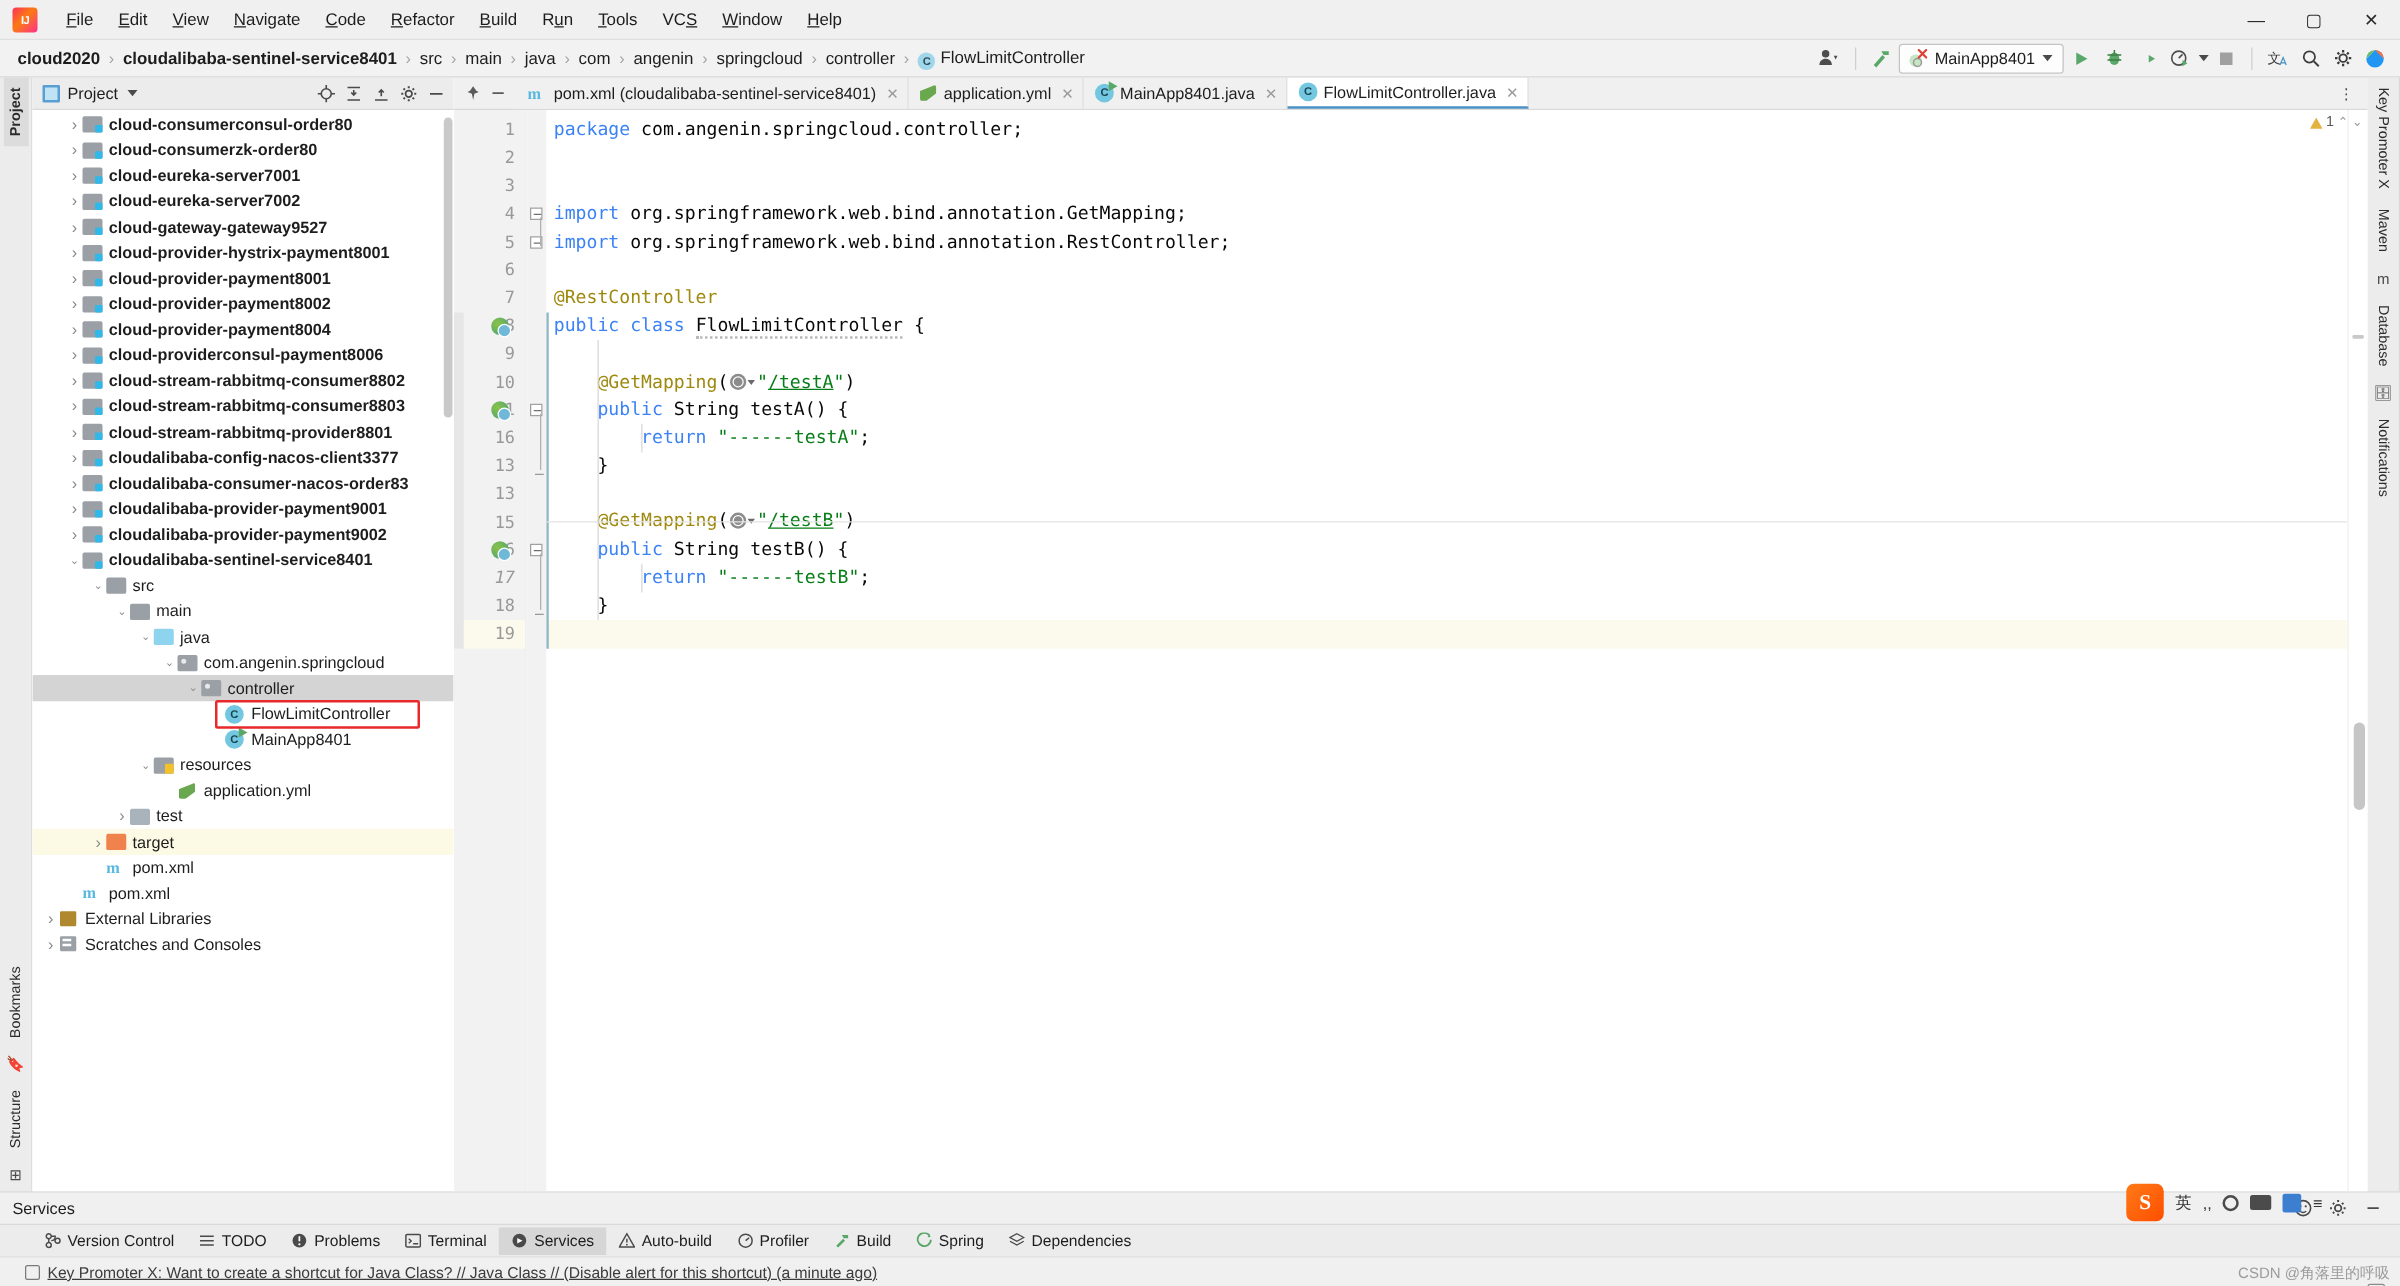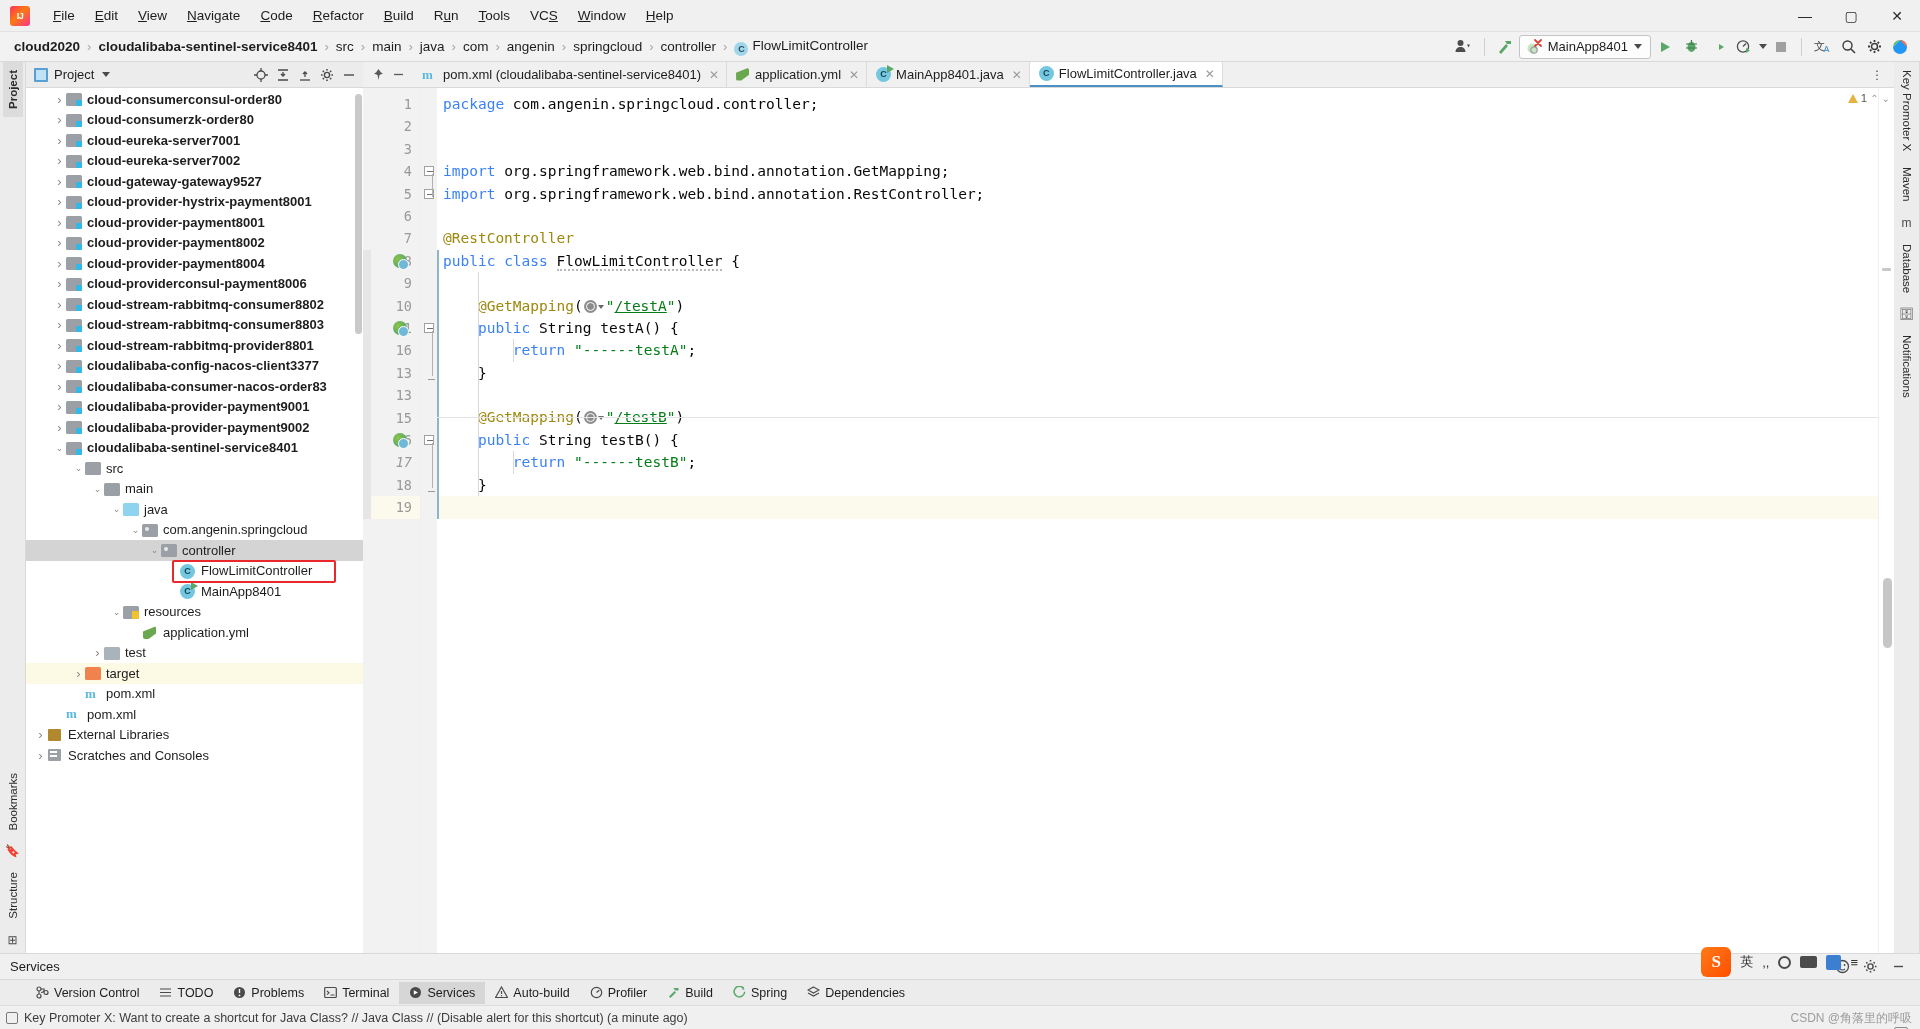--- a/index.html
+++ b/index.html
@@ -241,21 +241,21 @@
   }
   .twbtn {
     display:flex; align-items:center; gap:5px; padding:3px 10px;
     font-size:12.5px; color:#1d1d1d; height:22px;
   }
   .twbtn.active { background:#d6d6d6; }
 
   
   .statusbar {
     height:24px; display:flex; align-items:center; background:#f0f0f0;
-    border-top:1px solid #dedede; padding-left:6px; flex:0 0 24px; font-size:12.5px; color:#3c3c3c;
+    border-top:1px solid #dedede; padding-left:20px; flex:0 0 24px; font-size:12.5px; color:#3c3c3c;text-decoration:underline;
   }
   .status-right { margin-left:auto; display:flex; align-items:center; gap:14px; padding-right:12px;margin-top:32px; }
   .sb-ico { width:14px;height:14px;border:1px solid #8a8a8a;border-radius:2px;display:inline-block;}
 
   
   .ime-widget{
     position:absolute; right:62px; bottom:28px; display:flex; align-items:center; gap:9px;
     background:transparent; z-index:20;
   }
   .ime-logo{

